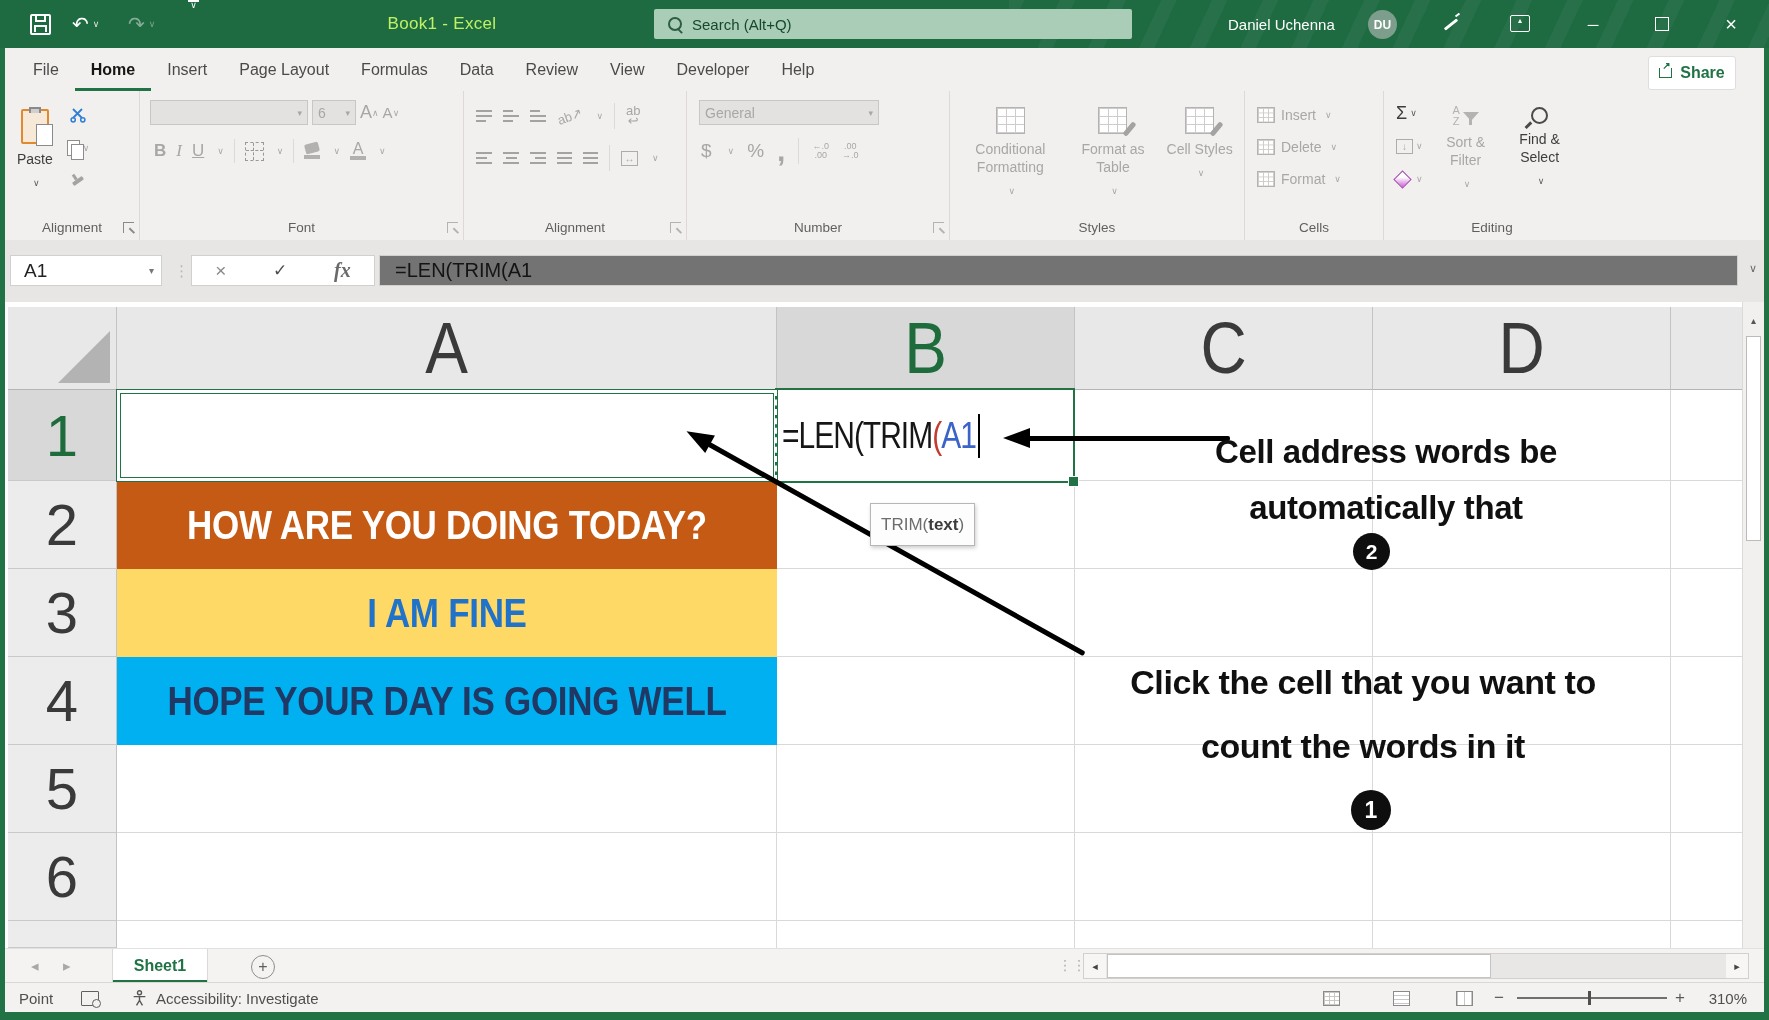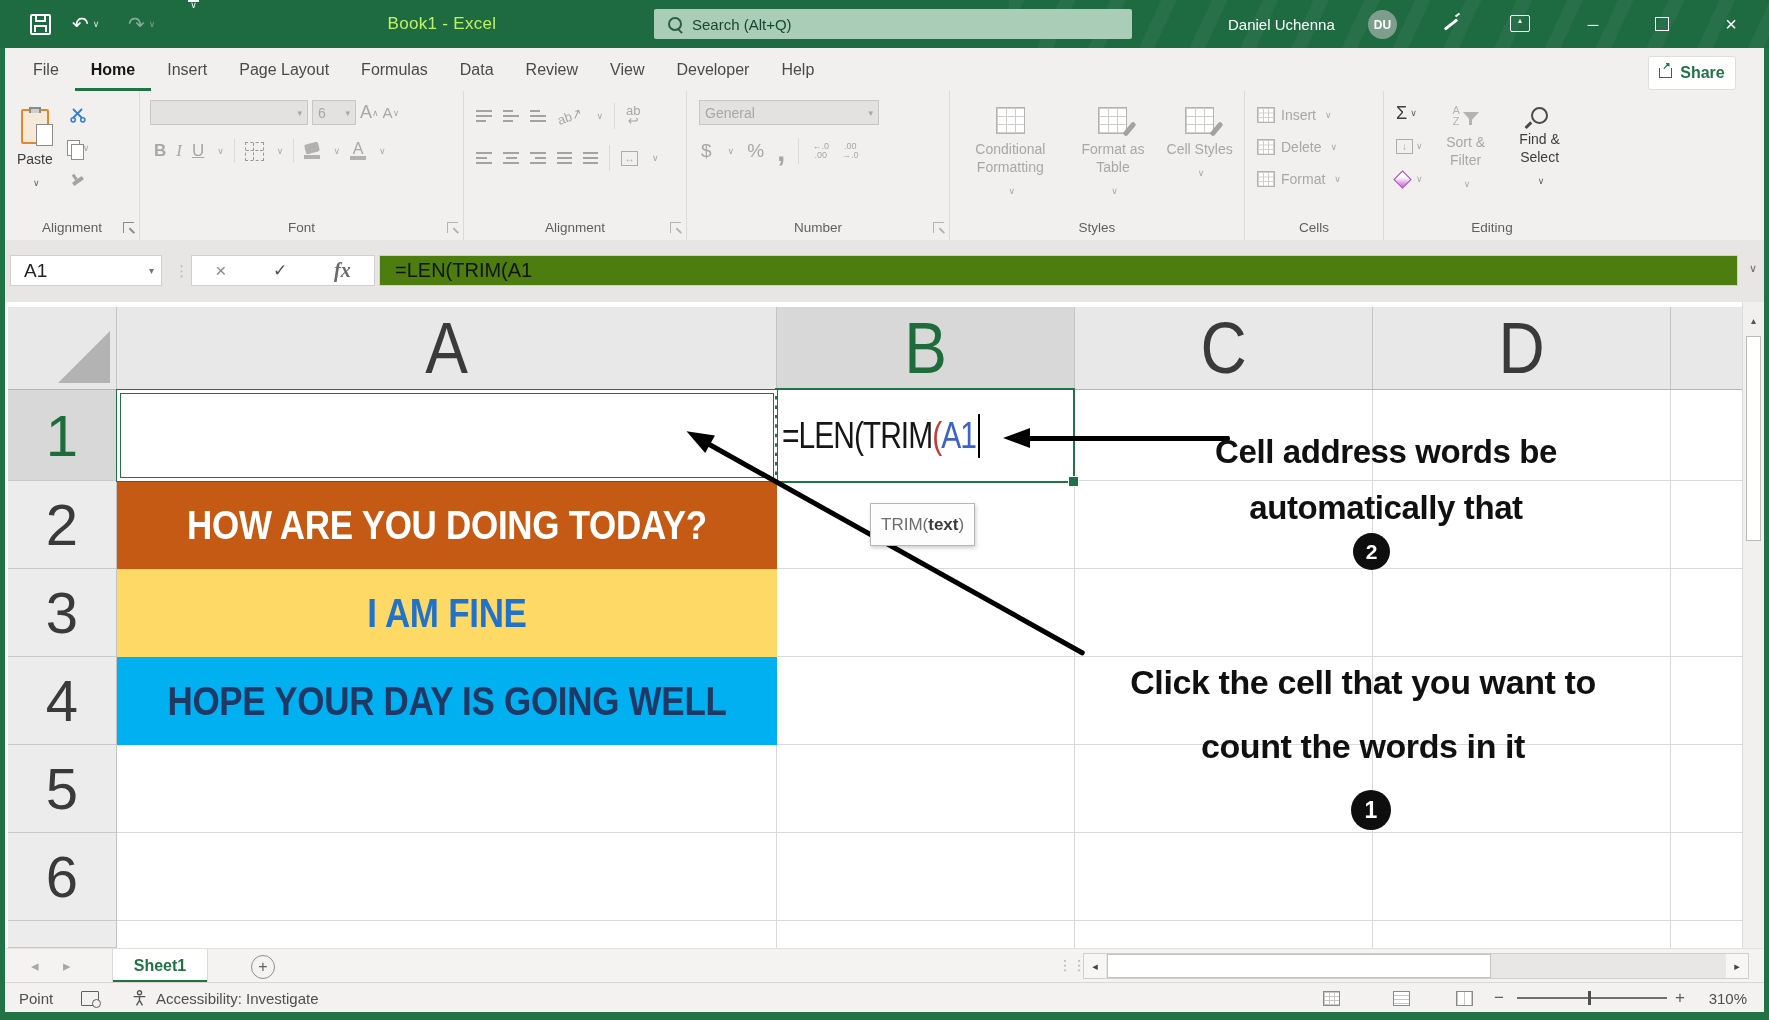--- a/index.html
+++ b/index.html
@@ -73,21 +73,21 @@
   .mag2::after{content:"";position:absolute;left:-6px;top:12px;width:2.5px;height:8px;background:#4a4a4a;transform:rotate(45deg)}
   .boxar{width:15px;height:13px;border:1px solid #adabab;display:flex;align-items:center;justify-content:center;font-size:10px;color:#a9a7a5}
   .dec-ic{display:flex;flex-direction:column;font-size:9px;line-height:9px;color:#a9a7a5;align-items:center}
   
   .fbar{left:5px;top:240px;width:1759px;height:62px;background:#e8e6e4;z-index:20}
   .namebox{position:absolute;left:5px;top:15px;width:152px;height:31px;background:#fff;border:1px solid #d2d0ce;box-sizing:border-box;display:flex;align-items:center;color:#222;font-size:19px;padding-left:13px}
   .namebox .arr{position:absolute;right:7px;font-size:10px;color:#777}
   .fdots{position:absolute;left:169px;top:22px;color:#b8b6b4;font-size:15px;letter-spacing:0}
   .fbtns{position:absolute;left:186px;top:15px;width:184px;height:31px;background:#fff;border:1px solid #d2d0ce;box-sizing:border-box;display:flex;align-items:center;justify-content:space-around}
   .fx{font-family:"Liberation Serif",serif;font-style:italic;font-weight:700;color:#6a6a6a;font-size:20px}
-  .ffield{position:absolute;left:374px;top:15px;right:26px;height:31px;background:#4d7c0f;border:1px solid #d2d0ce;box-sizing:border-box;display:flex;align-items:center;padding-left:15px;color:#141414;font-size:20px}
+  .ffield{position:absolute;left:374px;top:15px;right:26px;height:31px;background:#737373;border:1px solid #d2d0ce;box-sizing:border-box;display:flex;align-items:center;padding-left:15px;color:#141414;font-size:20px}
   .fexpand{position:absolute;right:7px;top:22px;font-size:11px;color:#6a6a6a}
   
   .grid{left:5px;top:302px;width:1737px;height:646px;background:#fff;z-index:1}
   .corner{position:absolute;left:3px;top:5px;width:109px;height:83px;background:#e8e8e8;border-right:1px solid #c3c3c3;border-bottom:1px solid #b5b5b5;box-sizing:border-box}
   .corner::after{content:"";position:absolute;right:6px;bottom:6px;width:0;height:0;border-left:52px solid transparent;border-bottom:52px solid #b3b3b3}
   .ch{position:absolute;top:5px;height:83px;background:#e8e8e8;border-right:1px solid #c3c3c3;border-bottom:1px solid #b5b5b5;box-sizing:border-box;display:flex;align-items:center;justify-content:center;font-size:64px;color:#3a3a3a;transform-origin:center}
   .ch .sy{transform:scaleY(1.12)}
   .ch.sel{background:#d8d8d8;color:#1e6b3c;border-bottom:2px solid #217346}
   .rh{position:absolute;left:3px;width:109px;background:#ececec;border-right:1px solid #c3c3c3;border-bottom:1px solid #c9c9c9;box-sizing:border-box;display:flex;align-items:center;justify-content:center;font-size:58px;color:#3a3a3a}
   .rh.sel{background:#d8d8d8;color:#1e6b3c}

